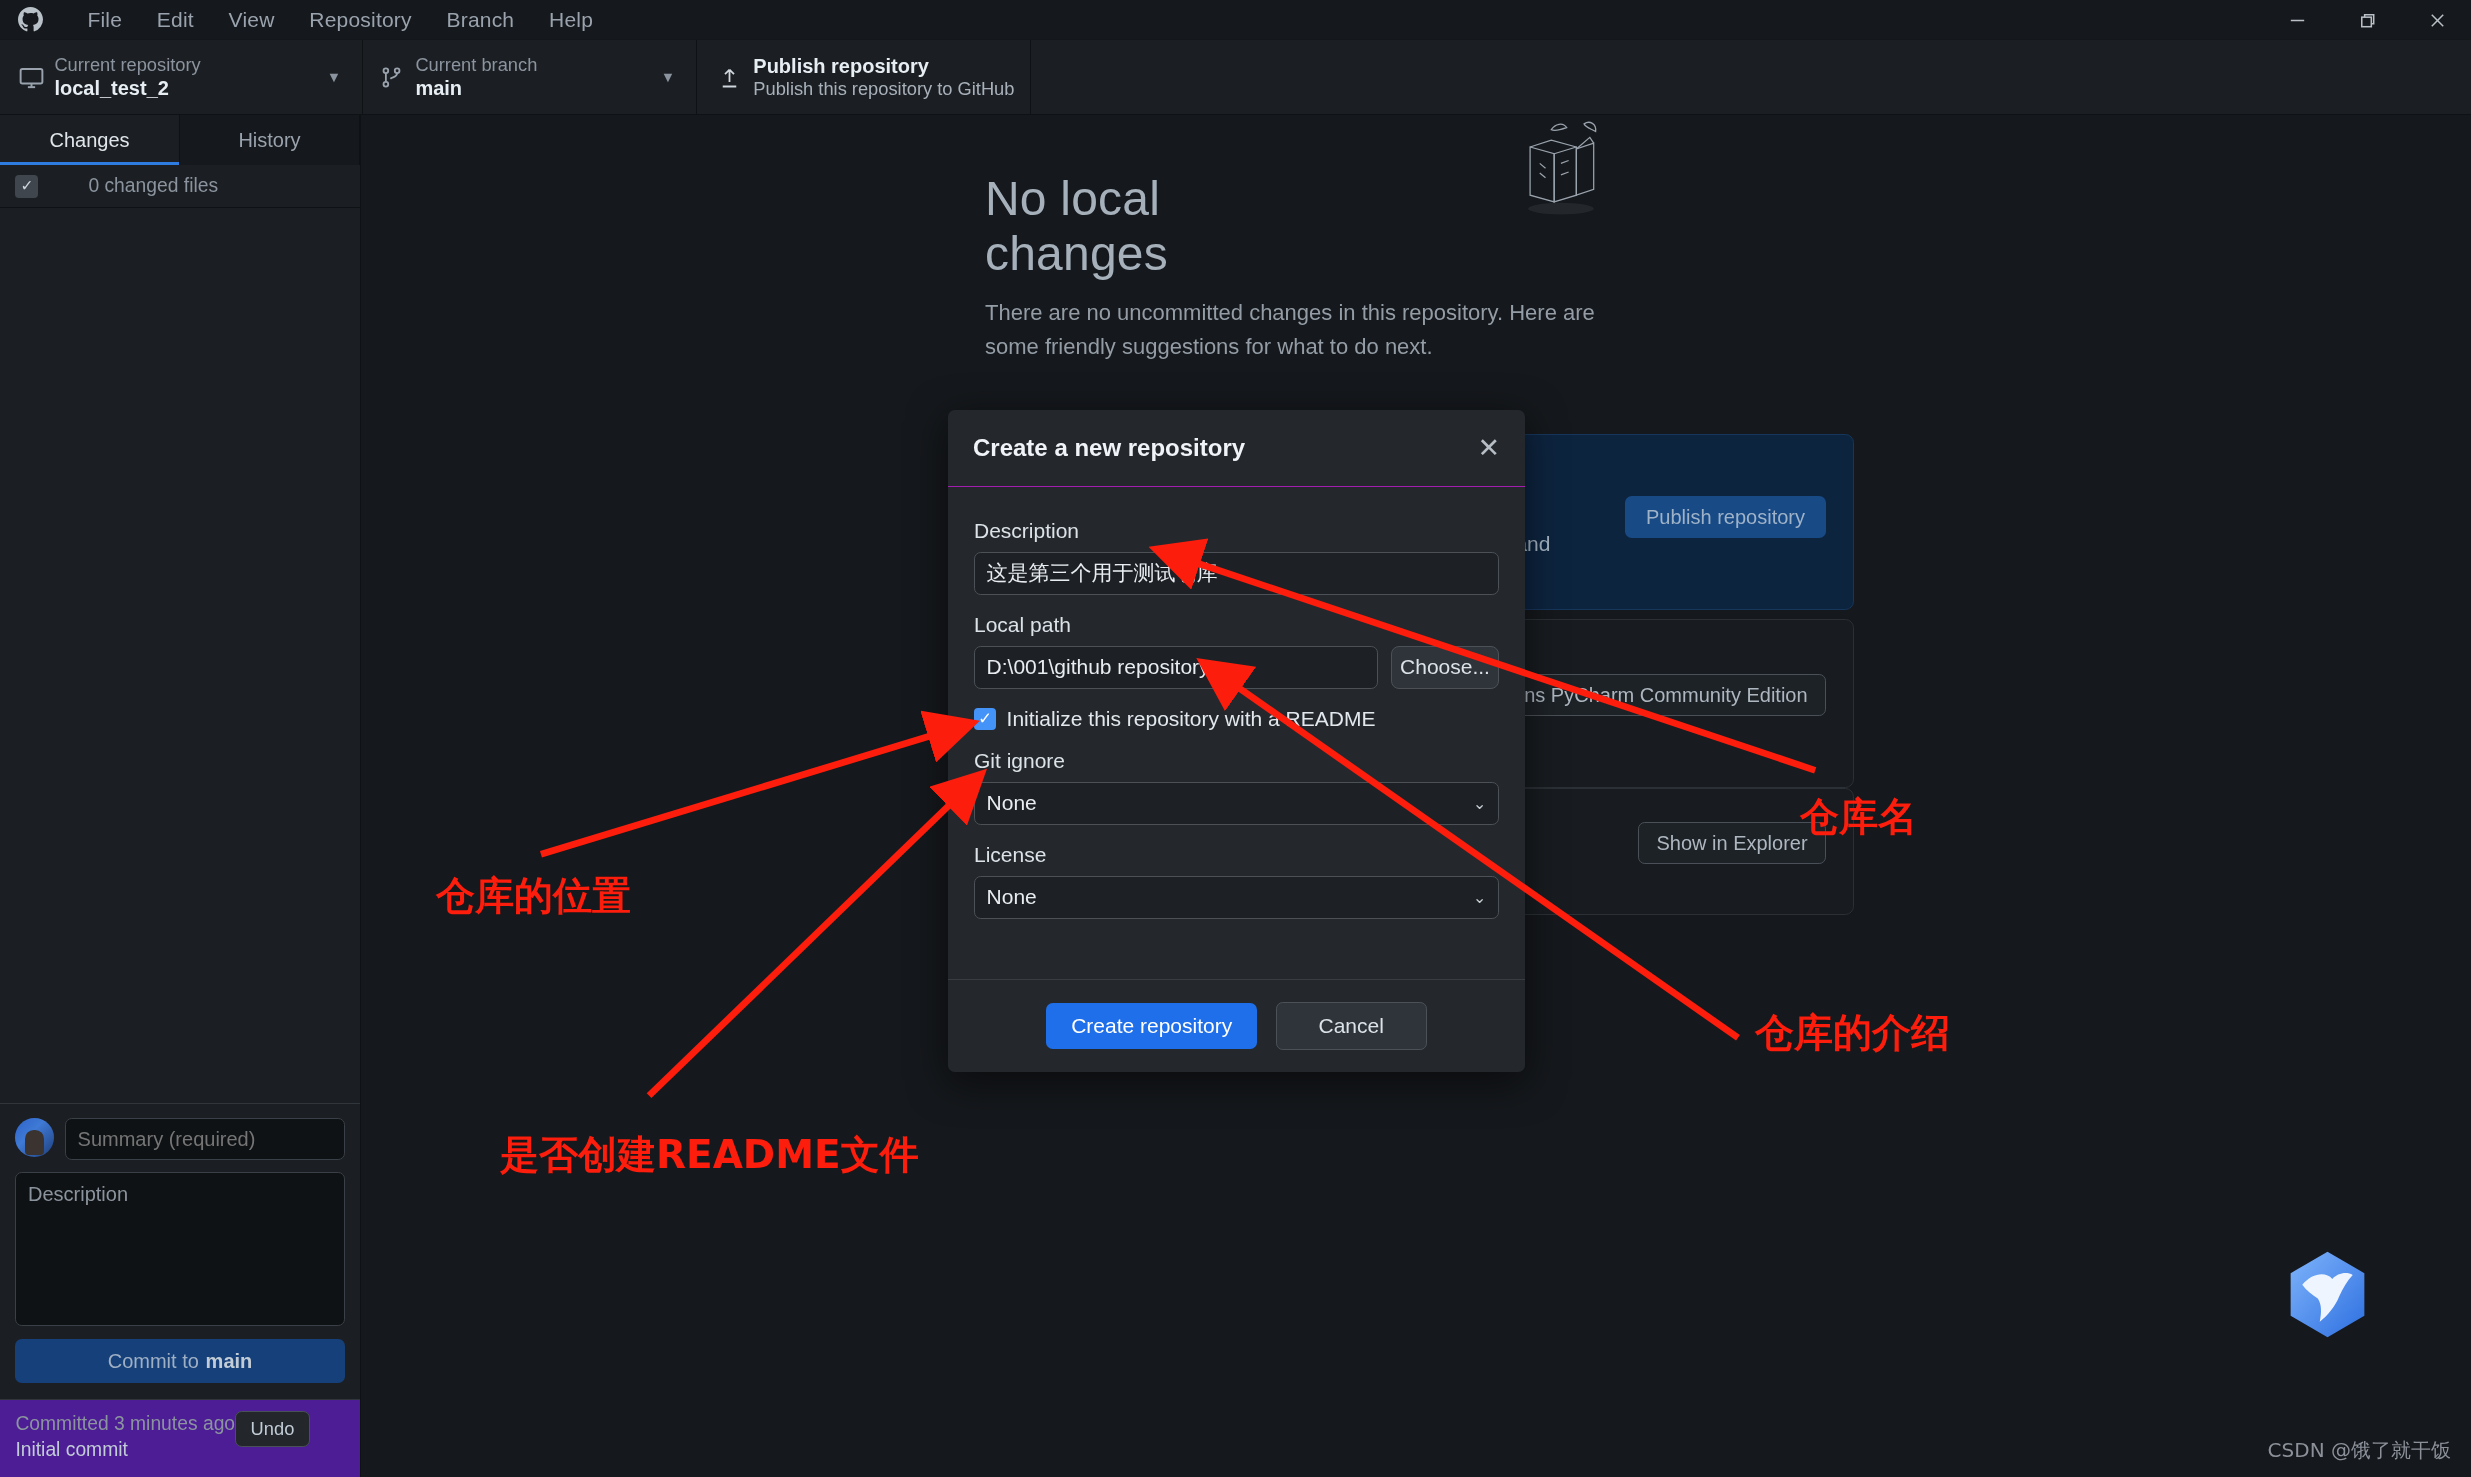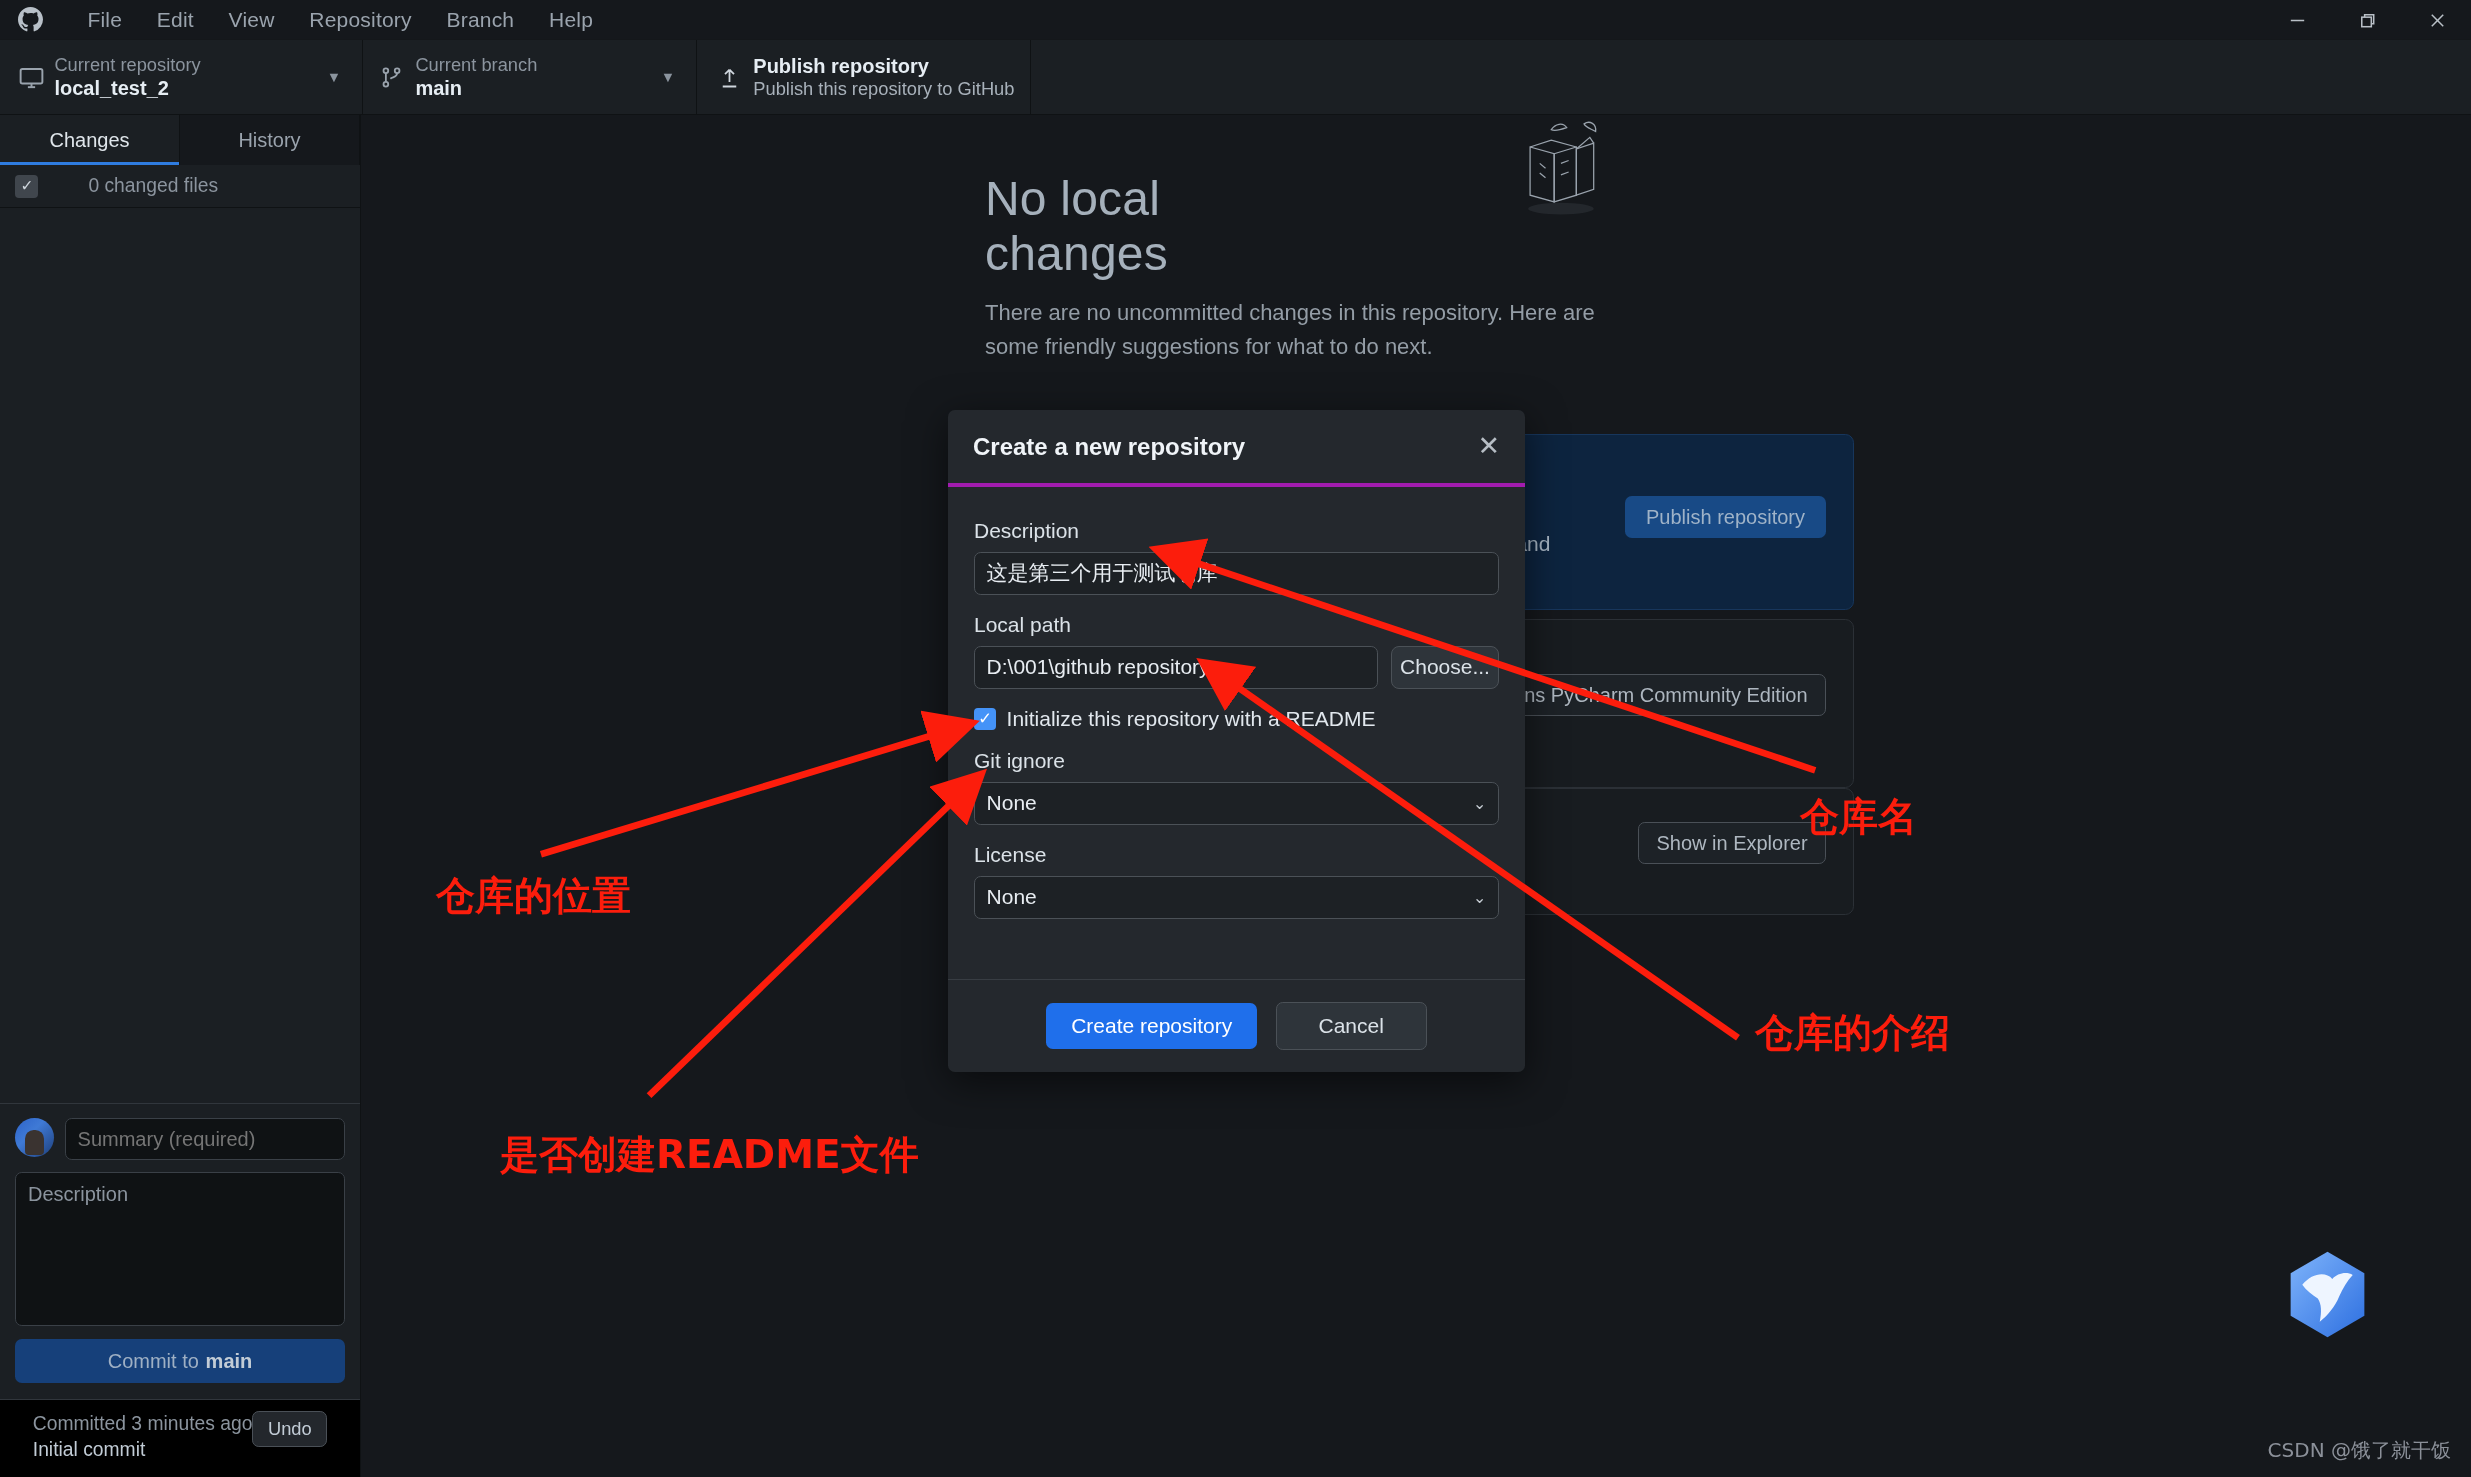--- a/index.html
+++ b/index.html
@@ -109,22 +109,22 @@
     height: 154px; margin-top: 11.6px; padding: 9.7px 11.6px;
     color:#8b949e; font-size: 20px;
   }
   .commit-btn {
     margin-top: 13.5px; height: 44px; width: 100%;
     background:#16407a; border-radius: 6.8px; color:#9fb0c4;
     display:flex; align-items:center; justify-content:center; font-size: 20px;
   }
   .commit-btn b { color:#c2ccd6; margin-left: 6.8px; }
   .committed {
-    border-top: 1px solid #31363c; background:#000000;
-    padding: 11.6px 15.4px 13.5px 15.4px; display:flex; align-items:flex-start; justify-content:center;
+    border-top: 1px solid #31363c; background:#4c1d95;
+    padding: 11.6px 15.4px 13.5px 15.4px; display:flex; align-items:flex-start; justify-content:flex-start;
   }
   .committed-txt { display:flex; flex-direction:column; line-height:1.35; }
   .committed-when { color:#8b949e; font-size: 19.3px; }
   .committed-msg { color:#c2ccd6; font-size: 19.3px; }
   .undo-btn {
     border:1px solid #4a5057; border-radius:6.8px; color:#c2ccd6;
     font-size:18.3px; padding:5.8px 14.5px; background:#23272c;
   }
 
   
@@ -173,21 +173,21 @@
   .modal {
     position:absolute; left: 948px; top: 410px;
     width: 577px; height: 662px;
     background:#24282d; border-radius: 6.8px;
     box-shadow: 0 9.7px 39px rgba(0,0,0,.55);
     z-index: 40;
     display:flex; flex-direction:column;
   }
   .modal-head {
     height: 77px; display:flex; align-items:center; justify-content:space-between;
-    padding: 0 25px; border-bottom:4px solid #a21caf;
+    padding: 0 25px; border-bottom:1px solid #a21caf;
   }
   .modal-title { color:#f0f4f8; font-size: 24px; font-weight: bold; }
   .modal-close { color:#b6bdc4; font-size: 27px; line-height:1; }
   .modal-body { padding: 32px 26px 9.7px 26px; flex:1; }
   .field-label { color:#dbe2e8; font-size: 21px; margin-bottom: 8.7px; }
   .field-input {
     width: 100%; height: 43px; background:#1d2125;
     border:1px solid #4b5157; border-radius:6.8px;
     color:#e8edf2; font-size: 21px; padding: 0 11.6px;
     display:flex; align-items:center;

